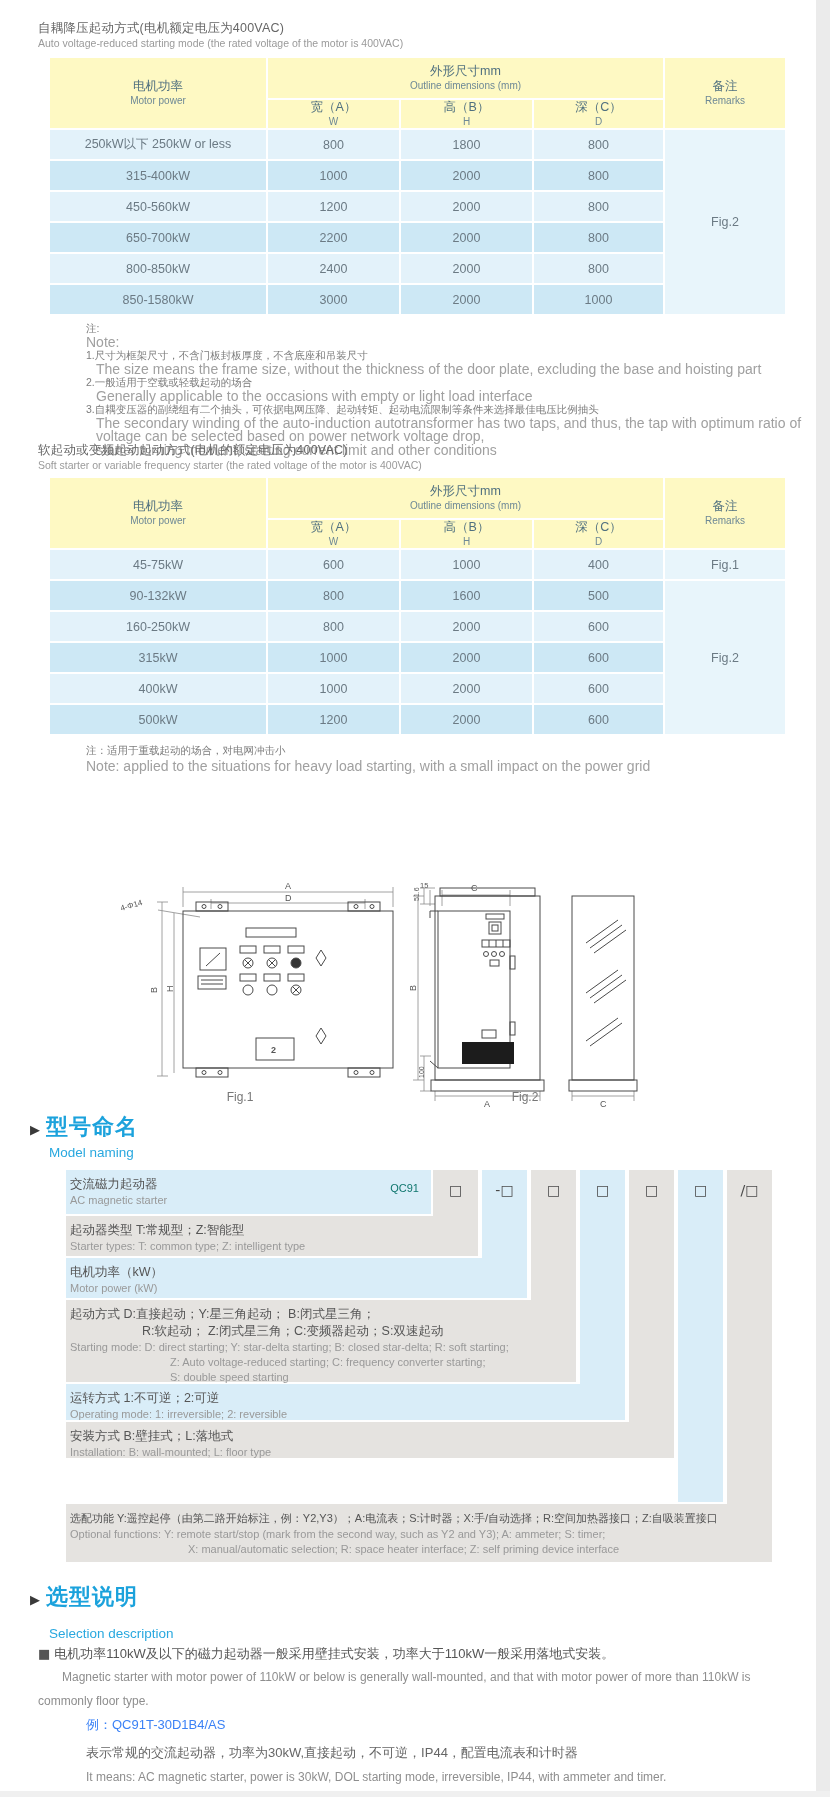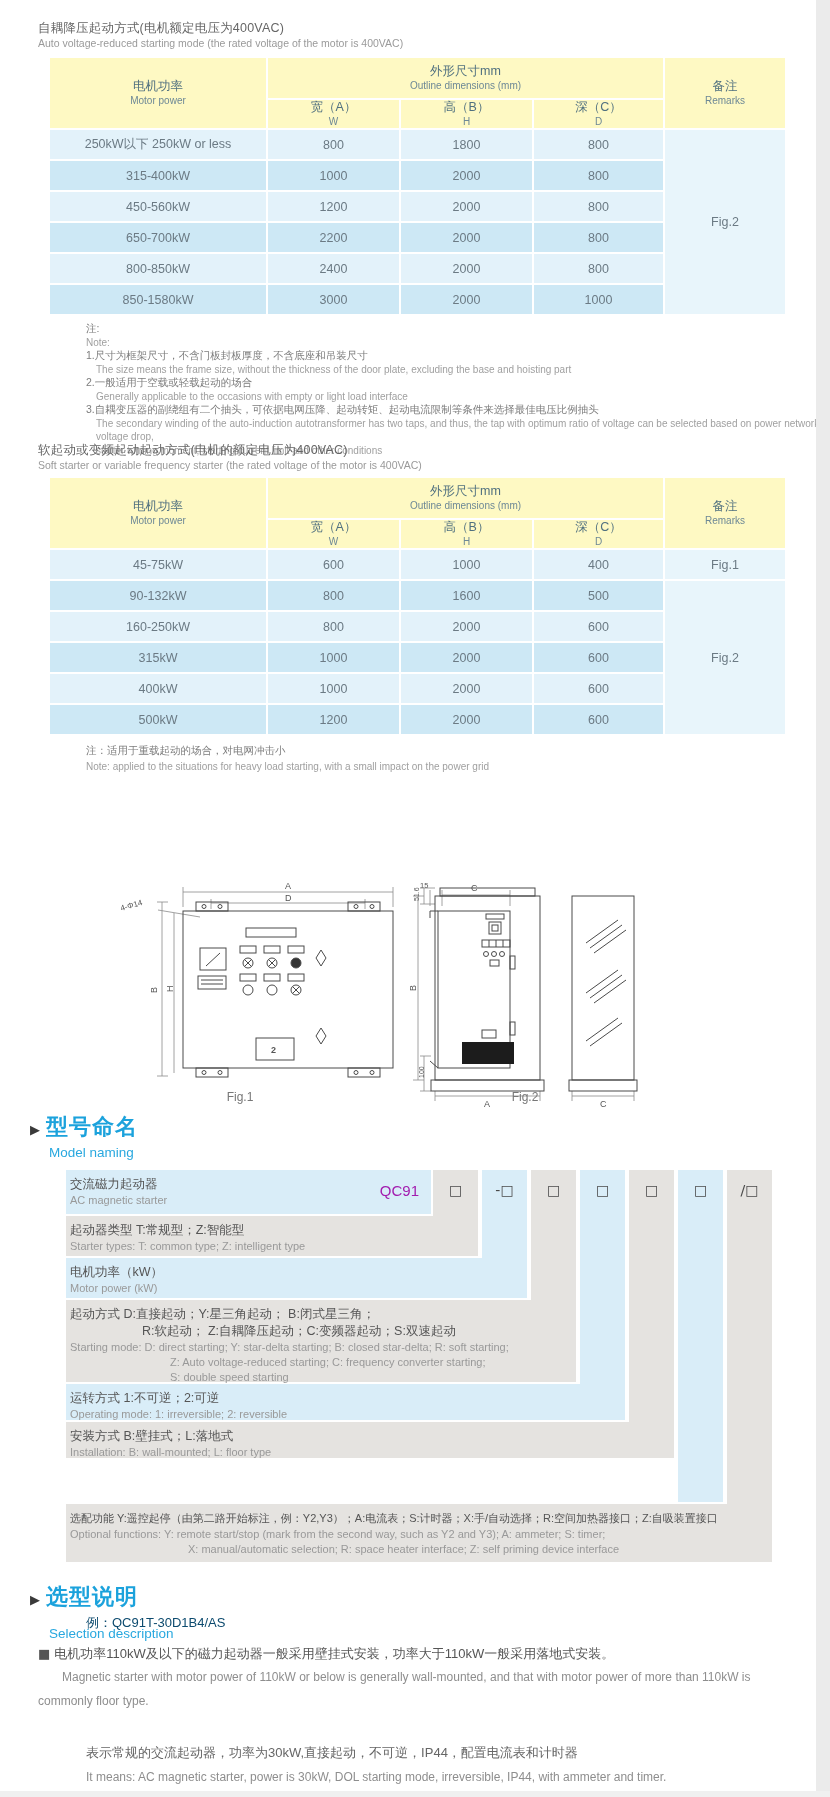--- a/index.html
+++ b/index.html
@@ -19,39 +19,39 @@
   table.dim .hrow1 th{height:42px}
   table.dim .hrow2 th{height:22px}
   table.dim td{height:31px;font-size:12.5px;color:#6b7a84}
   tr.r-a td{background:#e3f2fa}
   tr.r-b td{background:#cde8f5}
   td.remark-cell{background:#e8f5fb !important;font-size:12px;color:#6b7a84}
   .c-pow{width:218px}.c-w{width:133px}.c-h{width:133px}.c-d{width:131px}.c-r{width:122px}
 
   
   .note-line{font-size:10.5px;color:#7d7d7d;line-height:13.5px}
-  .note-line.en{color:#a0a0a0;font-size:10px}
+  .note-line.en{color:#a0a0a0;font-size:14px}
   .ind{padding-left:10px}
 
   
   .figlabel{font-size:12px;color:#777}
 
   
   .blue-title{font-size:22px;font-weight:bold;color:#1ba2dc;letter-spacing:1px}
   .blue-sub{font-size:13.5px;color:#29a8df}
   .tri{color:#3a3a3a;font-size:13px;margin-right:6px}
   #naming{position:absolute;left:66px;top:1170px;width:708px;height:392px}
   .strip{position:absolute;top:0;width:45px;z-index:1}
   .strip .code-box{display:block;text-align:center;margin-top:12px;font-size:14px;color:#4a4a4a;font-family:"DejaVu Sans","Liberation Sans",sans-serif}
   .nbar{position:absolute;left:0;z-index:2;padding:6px 0 0 4px}
   .bg-blue{background:#d9edf8}
   .bg-gray{background:#e5e3e0}
   .nz{font-size:12.5px;color:#555;line-height:17px}
   .ne{font-size:11px;color:#999;line-height:15px}
-  .base-code{position:absolute;right:12px;top:12px;font-size:15px;color:#a21caf}
+  .base-code{position:absolute;right:12px;top:12px;font-size:11px;color:#0f766e}
 
   
   .sel-zh{font-size:13px;color:#555}
   .sel-en{font-size:12px;color:#8e8e8e}
   .bullet{color:#555;font-family:"DejaVu Sans",sans-serif;margin-right:4px}
 
   .scan-edge-right{position:absolute;right:0;top:0;width:14px;height:1797px;background:#ebebeb}
   .scan-edge-bottom{position:absolute;left:0;top:1791px;width:830px;height:6px;background:#f0f0f0}
 
   svg text{font-family:"Liberation Sans","DejaVu Sans",sans-serif}
@@ -422,21 +422,21 @@
       <div class="ne">Starter types: T: common type; Z: intelligent type</div>
     </div>
 
     <div class="nbar bg-blue" style="top:88px;height:40px;width:428px">
       <div class="nz">电机功率（kW）</div>
       <div class="ne">Motor power (kW)</div>
     </div>
 
     <div class="nbar bg-gray" style="top:130px;height:82px;width:510px">
       <div class="nz">起动方式 D:直接起动；Y:星三角起动；  B:闭式星三角；</div>
-      <div class="nz" style="padding-left:72px">R:软起动；  Z:自耦降压起动；C:变频器起动；S:双速起动</div>
+      <div class="nz" style="padding-left:72px">R:软起动；  Z:闭式星三角；C:变频器起动；S:双速起动</div>
       <div class="ne">Starting mode: D: direct starting; Y: star-delta starting; B: closed star-delta; R: soft starting;</div>
       <div class="ne" style="padding-left:100px">Z: Auto voltage-reduced starting; C: frequency converter starting;</div>
       <div class="ne" style="padding-left:100px">S: double speed starting</div>
     </div>
 
     <div class="nbar bg-blue" style="top:214px;height:36px;width:559px">
       <div class="nz">运转方式 1:不可逆；2:可逆</div>
       <div class="ne">Operating mode: 1: irreversible; 2: reversible</div>
     </div>
 
@@ -457,19 +457,19 @@
     <span class="tri">▶</span><span class="blue-title">选型说明</span>
     <div class="blue-sub" style="margin-left:19px;margin-top:14px">Selection description</div>
   </div>
 
   <div class="abs" style="left:38px;top:1644px;width:756px">
     <span class="bullet sel-zh">■</span><span class="sel-zh">电机功率110kW及以下的磁力起动器一般采用壁挂式安装，功率大于110kW一般采用落地式安装。</span>
   </div>
   <div class="abs sel-en" style="left:62px;top:1670px;width:748px">Magnetic starter with motor power of 110kW or below is generally wall-mounted, and that with motor power of more than 110kW is</div>
   <div class="abs sel-en" style="left:38px;top:1694px">commonly floor type.</div>
 
-  <div class="abs sel-zh" style="left:86px;top:1614px;color:#0c4a6e">例：QC91T-30D1B4/AS</div>
+  <div class="abs sel-zh" style="left:86px;top:1716px;color:#3b82f6">例：QC91T-30D1B4/AS</div>
   <div class="abs sel-zh" style="left:86px;top:1744px;color:#666">表示常规的交流起动器，功率为30kW,直接起动，不可逆，IP44，配置电流表和计时器</div>
   <div class="abs sel-en" style="left:86px;top:1770px">It means: AC magnetic starter, power is 30kW, DOL starting mode, irreversible, IP44, with ammeter and timer.</div>
 
   <div class="scan-edge-right"></div>
   <div class="scan-edge-bottom"></div>
 </div>
 
 </body></html>

